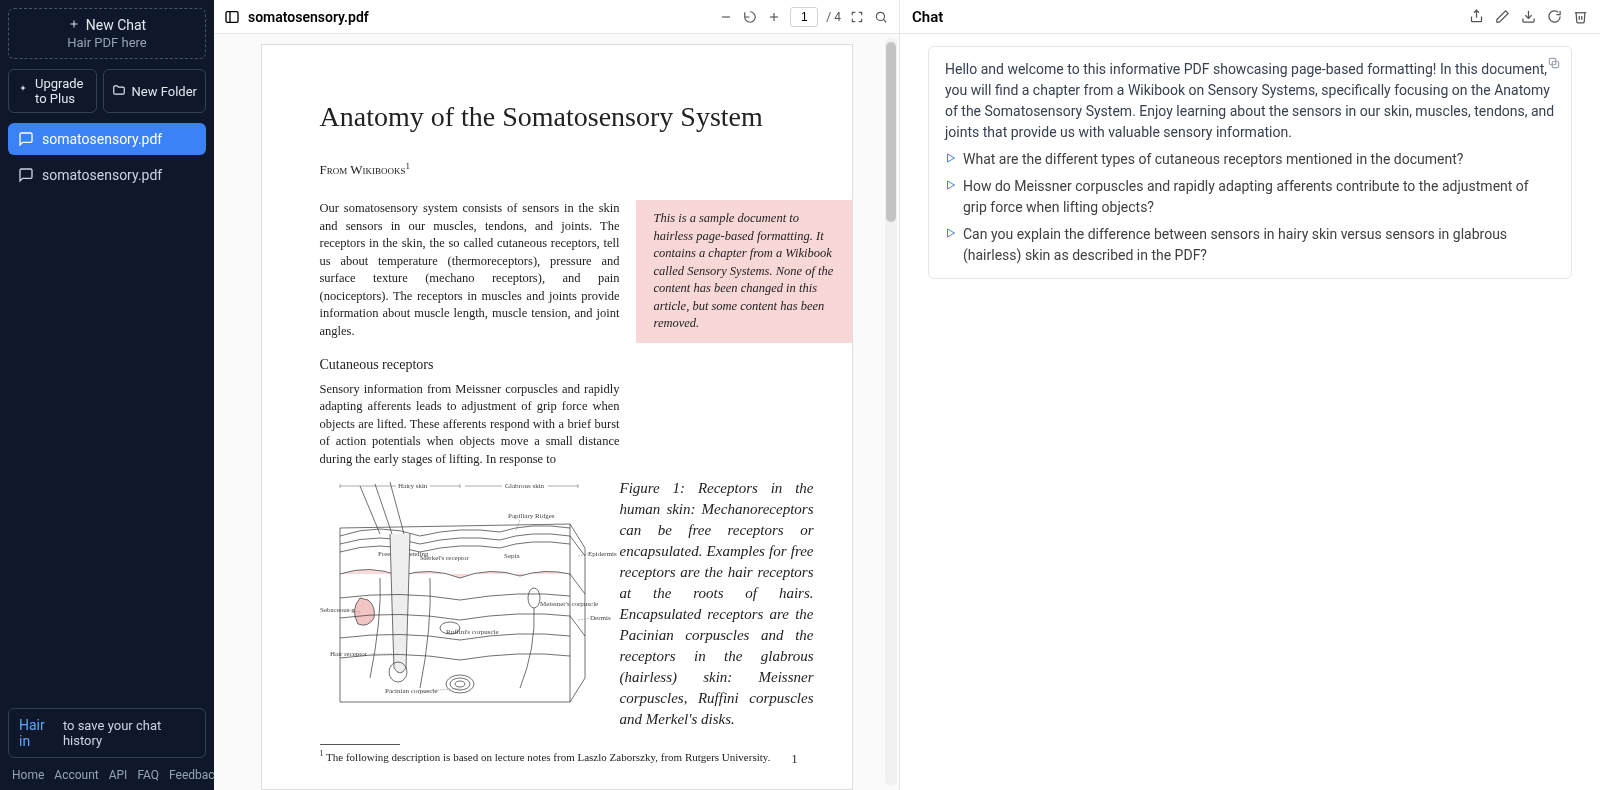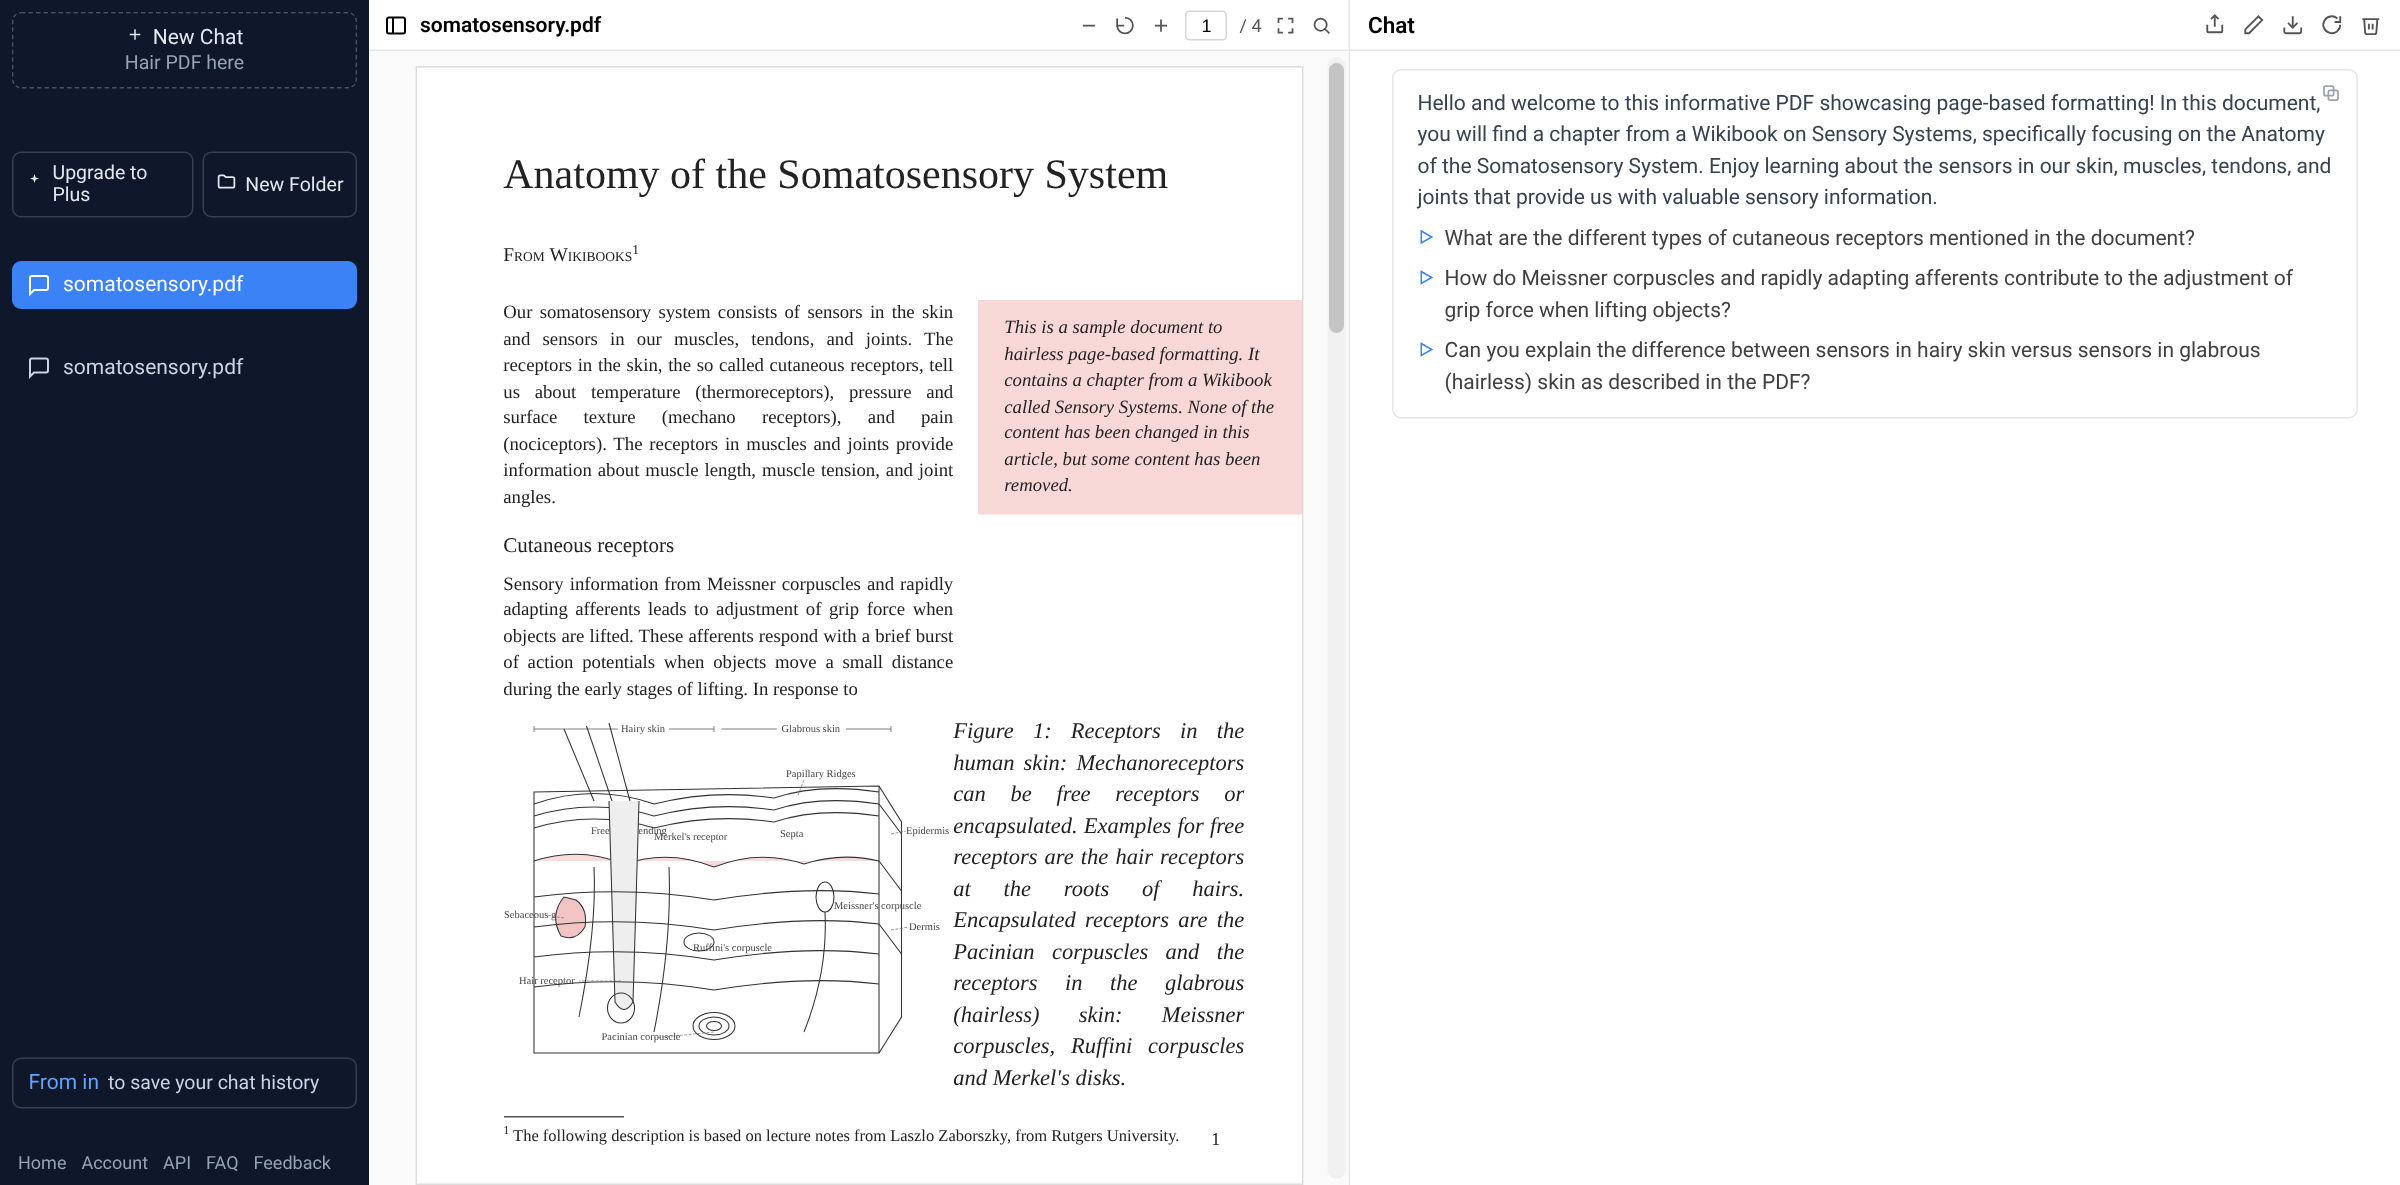--- a/index.html
+++ b/index.html
@@ -1,25 +1,25 @@
 <!DOCTYPE html>
 <html><head>
 <meta charset="utf-8">
 <style>
   * { box-sizing: border-box; margin: 0; padding: 0; }
   html, body { height: 100%; font-family: -apple-system, BlinkMacSystemFont, "Segoe UI", Roboto, sans-serif; overflow: hidden; }
   body { display: flex; width: 1600px; height: 790px; }
 
   
-  .sidebar { width: 246px; background: #0f172a; color: #e2e8f0; display: flex; flex-direction: column; padding: 8px; font-size: 14px; gap: 19px; }
+  .sidebar { width: 214px; background: #0f172a; color: #e2e8f0; display: flex; flex-direction: column; padding: 8px; font-size: 14px; }
   .new-chat { border: 1px dashed #475569; border-radius: 6px; padding: 8px; text-align: center; margin-bottom: 10px; cursor: pointer; }
   .new-chat .line1 { display: inline-flex; align-items: center; gap: 6px; }
   .new-chat .line2 { font-size: 13px; color: #94a3b8; margin-top: 2px; }
   .side-row { display: flex; gap: 6px; margin-bottom: 10px; }
-  .side-btn { flex: 1; border: 1px solid #334155; border-radius: 6px; padding: 6px 8px; display: flex; align-items: center; justify-content: center; gap: 6px; cursor: pointer; font-size: 13px; margin-top: 13px; }
+  .side-btn { flex: 1; border: 1px solid #334155; border-radius: 6px; padding: 6px 8px; display: flex; align-items: center; justify-content: center; gap: 6px; cursor: pointer; font-size: 13px; }
   .chat-item { display: flex; align-items: center; gap: 8px; padding: 8px 10px; border-radius: 6px; margin-bottom: 4px; cursor: pointer; }
   .chat-item.active { background: #3b82f6; color: #fff; }
   .chat-item:not(.active) { color: #cbd5e1; }
   .chat-icon { width: 16px; height: 16px; flex-shrink: 0; }
   .sidebar-spacer { flex: 1; }
   .signin-box { border: 1px solid #334155; border-radius: 6px; padding: 8px 10px; display: flex; gap: 6px; align-items: baseline; margin-bottom: 8px; }
   .signin-link { color: #60a5fa; cursor: pointer; }
   .signin-text { color: #cbd5e1; font-size: 13px; }
   .footer-links { display: flex; gap: 10px; font-size: 12px; color: #94a3b8; padding: 2px 4px 0 4px; }
   .footer-links span { cursor: pointer; }
@@ -121,21 +121,21 @@
       <svg width="16" height="16" viewBox="0 0 24 24" fill="none" stroke="currentColor" stroke-width="2">
           <path d="M21 15a2 2 0 01-2 2H7l-4 4V5a2 2 0 012-2h14a2 2 0 012 2z"></path>
         </svg>
     </span>
     <span>somatosensory.pdf</span>
   </div>
 
   <div class="sidebar-spacer"></div>
 
   <div class="signin-box">
-    <span class="signin-link">From in</span>
+    <span class="signin-link">Hair in</span>
     <span class="signin-text">to save your chat history</span>
   </div>
   <div class="footer-links">
     <span>Home</span>
     <span>Account</span>
     <span>API</span>
     <span>FAQ</span>
     <span>Feedback</span>
   </div>
 </div>

